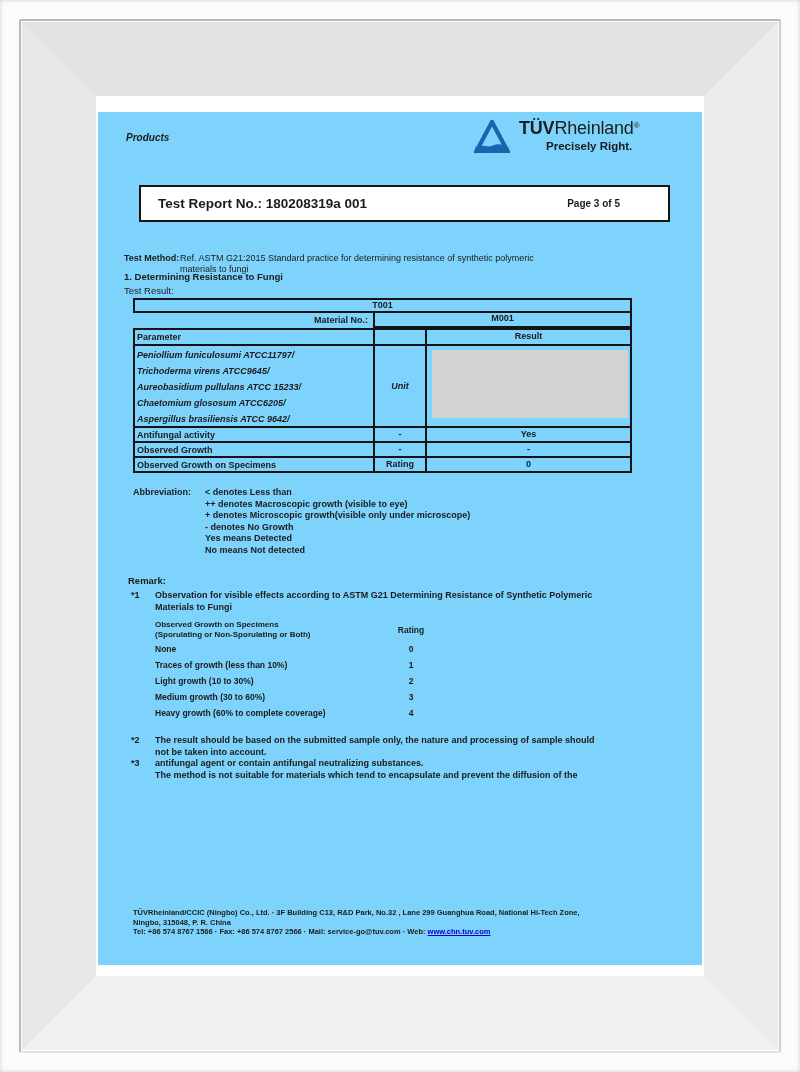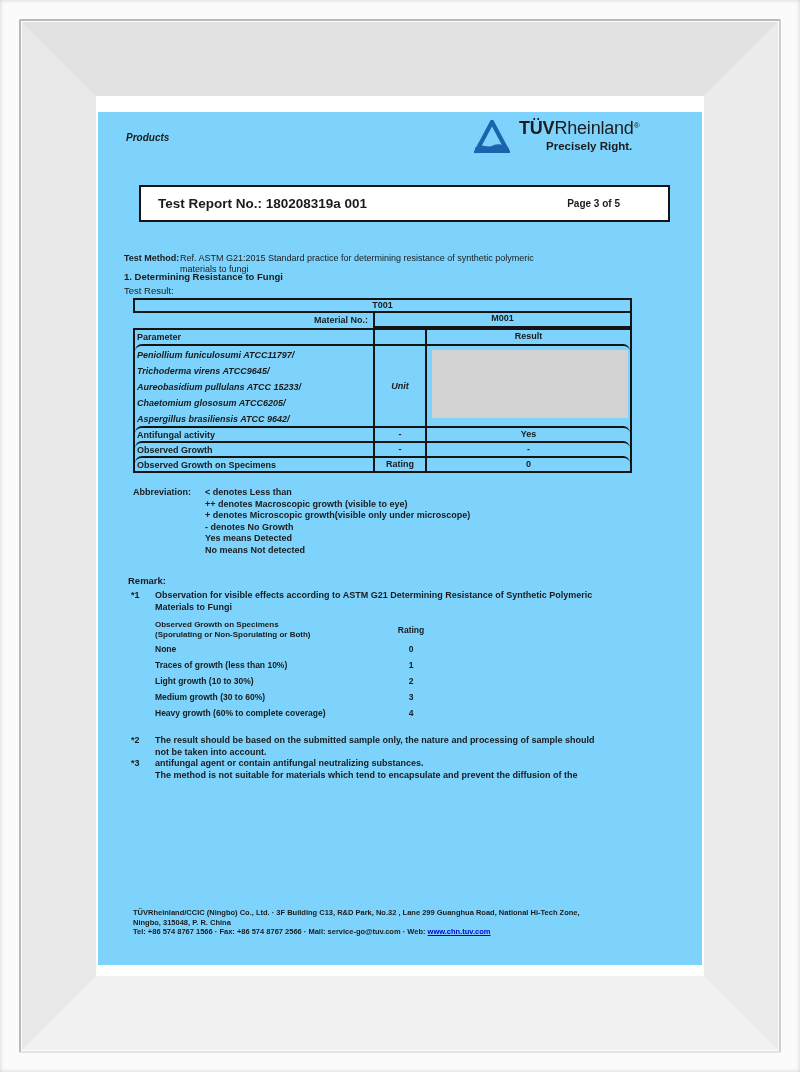--- a/index.html
+++ b/index.html
@@ -56,21 +56,21 @@
   .tm-label { width:56px; font-weight:bold; }
   .tm-text div { line-height:11px; }
   .test-result-label { position:absolute; left:26px; top:173px; font-weight:normal; font-size:9.5px;text-align:right; }
   
   .rtable { position:absolute; left:35px; top:186px; width:499px; font-weight:bold; font-size:9px; }
   .lab-row { display:flex; }
   .lab-cell { width:240px; text-align:right; padding-right:5px; line-height:15px; }
   .val-box { flex:1; border:2px solid #141414; text-align:center; line-height:11px; }
   .lab-row.second .val-box { border-top:0; }
   .grid { border:2px solid #141414; }
-  .grid-row { display:flex; border-top:2px solid #141414;border-radius:7px; }
+  .grid-row { display:flex; border-top:2px solid #141414; }
   .grid-row.first { border-top:0; }
   .c1 { width:238px; padding:1px 2px; }
   .c2 { width:54px; border-left:2px solid #141414; border-right:2px solid #141414;
         display:flex; align-items:center; justify-content:center; text-align:center; }
   .c3 { flex:1; text-align:center; }
   .hdr-row { height:14px; line-height:12px; }
   .species-row { height:82px;font-style:italic; }
   .species-cell div { line-height:16px; }
   .redacted { margin:4px 2px 6px 5px; height:68px; }
   .data-row { height:15px; line-height:13px; }

